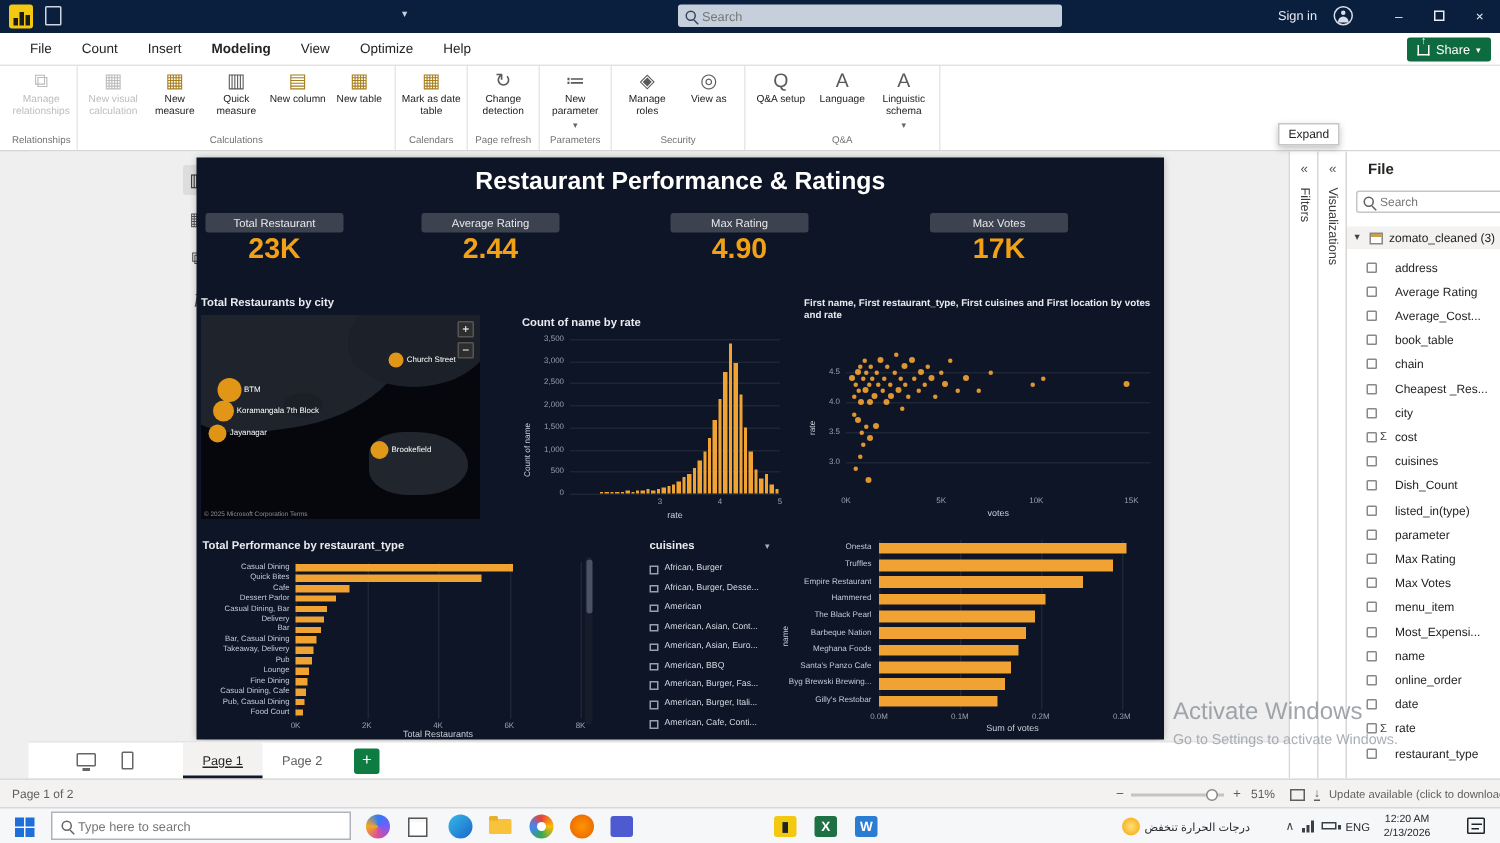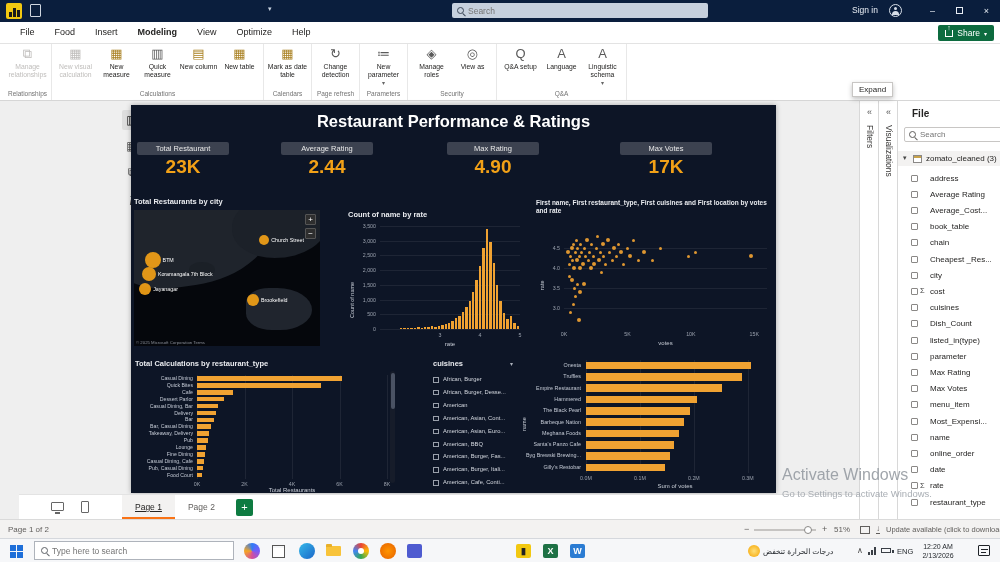--- a/index.html
+++ b/index.html
@@ -106,21 +106,21 @@
   #dp-scroll { position:absolute; right:1px; top:55px; width:4px; height:350px; background:#F1F1F1; }
   #dp-scroll .thumb { position:absolute; left:0; top:5px; width:4px; height:95px; background:#C8C8C8; border-radius:2px; }
 
   
   #pagebar { position:absolute; left:0; top:393px; width:840px; height:25px; background:#fff; border-top:1px solid #E3E3E3; }
   .ic-monitor { position:absolute; left:32px; top:7px; width:13px; height:9px; border:1px solid #666; border-radius:1px; }
   .ic-monitor::after { content:""; position:absolute; left:3px; top:9px; width:5px; height:2px; background:#666; }
   .ic-phone { position:absolute; left:62px; top:6px; width:8px; height:12px; border:1px solid #666; border-radius:1px; }
   #page-tabs { position:absolute; left:103px; top:0; height:25px; display:flex; }
   .ptab { padding:0 13px; line-height:24px; font-size:8.5px; color:#605E5C; cursor:default; }
-  .ptab.active { background:#F3F2F1; color:#252423; border-bottom:3px solid #f97316;text-decoration:underline; }
+  .ptab.active { background:#F3F2F1; color:#252423; border-bottom:3px solid #0f172a;text-decoration:underline; }
   #add-page { position:absolute; top:4px; width:17px; height:17px; background:#0E7B41; border-radius:2px; color:#fff; font-size:11px; text-align:center; line-height:16px; }
 
   
   #statusbar { position:absolute; left:0; top:519px; width:1000px; height:19px; background:#F3F2F1; border-top:1px solid #DADADA; font-size:8px; color:#605E5C; }
   #sb-page { position:absolute; left:8px; top:5px; }
   #sb-minus { position:absolute; left:744px; top:4px; font-size:9px; }
   #sb-track { position:absolute; left:754px; top:9px; width:62px; height:2px; background:#C6C4C2; }
   #sb-thumb { position:absolute; left:804px; top:5.5px; width:8px; height:8px; background:#fff; border:1px solid #8A8886; border-radius:50%; }
   #sb-plus { position:absolute; left:822px; top:4px; font-size:9px; }
   #sb-zoom { position:absolute; left:834px; top:5px; }
@@ -179,21 +179,21 @@
     <div id="tb-signin">Sign in</div>
     <div class="ic-person"></div>
     <div class="win-ctl" style="right:54px;">–</div>
     <div class="win-ctl" style="right:27px;"><span class="ic-max"></span></div>
     <div class="win-ctl" style="right:0;">×</div>
   </div>
 
   <div id="menubar">
     <div id="menu-tabs">
         <div class="mtab">File</div>
-        <div class="mtab">Food</div>
+        <div class="mtab">Count</div>
         <div class="mtab">Insert</div>
         <div class="mtab active">Modeling</div>
         <div class="mtab">View</div>
         <div class="mtab">Optimize</div>
         <div class="mtab">Help</div>
       </div>
     <div id="share-btn">
       <span class="ic-share"></span>
       <span>Share</span>
       <span style="font-size:6px;">▾</span>
@@ -480,21 +480,21 @@
           <div style="position: absolute; left: 47.6656px; top: 84px; width: 4px; height: 4px; border-radius: 50%; background: rgba(240, 162, 50, 0.92);"></div>
           <div style="position: absolute; left: 37.635px; top: 104.5px; width: 3px; height: 3px; border-radius: 50%; background: rgba(240, 162, 50, 0.92);"></div>
           <div style="position: absolute; left: 35.3513px; top: 112.5px; width: 3px; height: 3px; border-radius: 50%; background: rgba(240, 162, 50, 0.92);"></div>
           <div style="position: absolute; left: 42.5906px; top: 120px; width: 4px; height: 4px; border-radius: 50%; background: rgba(240, 162, 50, 0.92);"></div>
           <div style="position: absolute; left: 152.838px; top: 56.5px; width: 3px; height: 3px; border-radius: 50%; background: rgba(240, 162, 50, 0.92);"></div>
           <div style="position: absolute; left: 160.45px; top: 52.5px; width: 3px; height: 3px; border-radius: 50%; background: rgba(240, 162, 50, 0.92);"></div>
           <div style="position: absolute; left: 214.506px; top: 56px; width: 4px; height: 4px; border-radius: 50%; background: rgba(240, 162, 50, 0.92);"></div>
         </div>
 
       <div id="type-tile">
-        <div class="vtitle" style="left:2px; top:4px;">Total Calculations by restaurant_type</div>
+        <div class="vtitle" style="left:2px; top:4px;">Total Performance by restaurant_type</div>
         <div class="axis-name" style="left:64px; top:132px; width:190px; text-align:center;">Total Restaurants</div>
         <div id="type-plot">
             <div class="grid-v" style="left: 64px; top: 20px; height: 103.5px;"></div>
             <div class="grid-v" style="left: 111.5px; top: 20px; height: 103.5px;"></div>
             <div class="grid-v" style="left: 159px; top: 20px; height: 103.5px;"></div>
             <div class="grid-v" style="left: 206.5px; top: 20px; height: 103.5px;"></div>
             <div class="grid-v" style="left: 254px; top: 20px; height: 103.5px;"></div>
             <div style="position: absolute; left: 0px; top: 20px; width: 60px; text-align: right; font-size: 5.2px; color: rgb(195, 201, 212); line-height: 6.9px; white-space: nowrap; overflow: hidden;">Casual Dining</div>
             <div style="position: absolute; left: 64px; top: 21.15px; width: 144.875px; height: 4.6px; background: rgb(240, 162, 50);"></div>
             <div style="position: absolute; left: 0px; top: 26.9px; width: 60px; text-align: right; font-size: 5.2px; color: rgb(195, 201, 212); line-height: 6.9px; white-space: nowrap; overflow: hidden;">Quick Bites</div>

